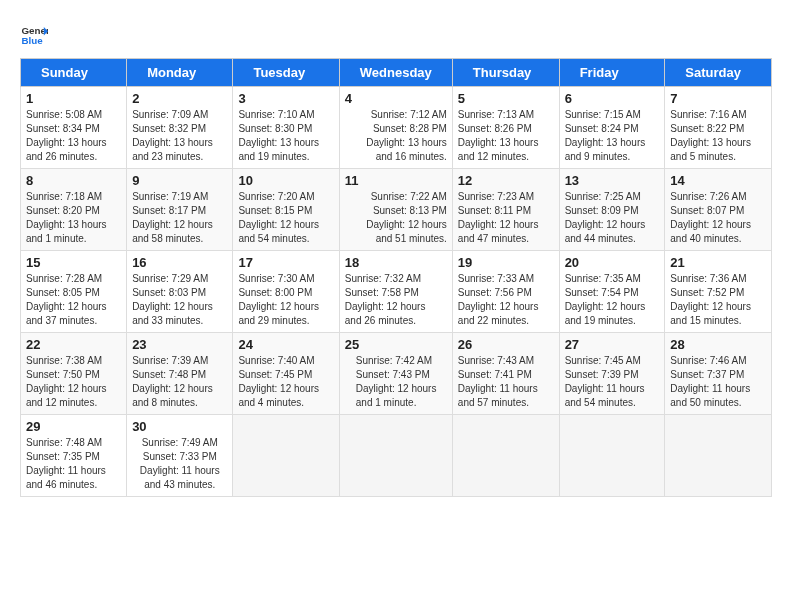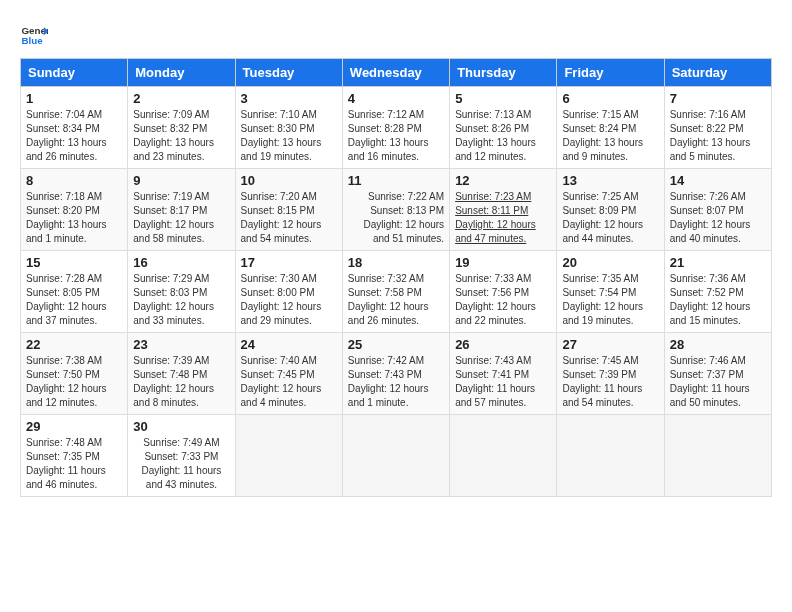--- a/index.html
+++ b/index.html
@@ -36,21 +36,21 @@
       color: #555;
     }
     table {
       width: 100%;
       border-collapse: collapse;
       font-size: 11px;
     }
     thead tr th {
       background-color: #1a73e8;
       color: #fff;
-      padding: 6px 7px;
+      padding: 6px 20px;
       text-align: left;
       font-size: 13px;
       font-weight: bold;
       border: 1px solid #ccc;
     }
     tbody tr td {
       border: 1px solid #ddd;
       vertical-align: top;
       padding: 4px 5px;
       width: 14.28%;
@@ -100,42 +100,42 @@
         <th>Wednesday</th>
         <th>Thursday</th>
         <th>Friday</th>
         <th>Saturday</th>
       </tr>
   </thead>
   <tbody id="calendar-body">
   <tr>
         <td>
           <span class="day-num">1</span>
-          <div class="day-info" style="white-space: pre-line;">Sunrise: 7:04 AM
+          <div class="day-info" style="white-space: pre-line;">Sunrise: 5:08 AM
 Sunset: 8:34 PM
 Daylight: 13 hours
 and 26 minutes.</div>
         </td>
         <td>
           <span class="day-num">2</span>
           <div class="day-info" style="white-space: pre-line;">Sunrise: 7:09 AM
 Sunset: 8:32 PM
 Daylight: 13 hours
 and 23 minutes.</div>
         </td>
         <td>
           <span class="day-num">3</span>
           <div class="day-info" style="white-space: pre-line;">Sunrise: 7:10 AM
 Sunset: 8:30 PM
 Daylight: 13 hours
 and 19 minutes.</div>
         </td>
         <td>
           <span class="day-num">4</span>
-          <div class="day-info" style="white-space: pre-line;">Sunrise: 7:12 AM
+          <div class="day-info" style="white-space: pre-line; text-align: right;">Sunrise: 7:12 AM
 Sunset: 8:28 PM
 Daylight: 13 hours
 and 16 minutes.</div>
         </td>
         <td>
           <span class="day-num">5</span>
           <div class="day-info" style="white-space: pre-line;">Sunrise: 7:13 AM
 Sunset: 8:26 PM
 Daylight: 13 hours
 and 12 minutes.</div>
@@ -179,21 +179,21 @@
         </td>
         <td>
           <span class="day-num">11</span>
           <div class="day-info" style="white-space: pre-line; text-align: right;">Sunrise: 7:22 AM
 Sunset: 8:13 PM
 Daylight: 12 hours
 and 51 minutes.</div>
         </td>
         <td>
           <span class="day-num">12</span>
-          <div class="day-info" style="white-space: pre-line; text-decoration: underline;">Sunrise: 7:23 AM
+          <div class="day-info" style="white-space: pre-line;">Sunrise: 7:23 AM
 Sunset: 8:11 PM
 Daylight: 12 hours
 and 47 minutes.</div>
         </td>
         <td>
           <span class="day-num">13</span>
           <div class="day-info" style="white-space: pre-line;">Sunrise: 7:25 AM
 Sunset: 8:09 PM
 Daylight: 12 hours
 and 44 minutes.</div>
@@ -274,21 +274,21 @@
         </td>
         <td>
           <span class="day-num">24</span>
           <div class="day-info" style="white-space: pre-line;">Sunrise: 7:40 AM
 Sunset: 7:45 PM
 Daylight: 12 hours
 and 4 minutes.</div>
         </td>
         <td>
           <span class="day-num">25</span>
-          <div class="day-info" style="white-space: pre-line;">Sunrise: 7:42 AM
+          <div class="day-info" style="white-space: pre-line; margin-left: 11px;">Sunrise: 7:42 AM
 Sunset: 7:43 PM
 Daylight: 12 hours
 and 1 minute.</div>
         </td>
         <td>
           <span class="day-num">26</span>
           <div class="day-info" style="white-space: pre-line;">Sunrise: 7:43 AM
 Sunset: 7:41 PM
 Daylight: 11 hours
 and 57 minutes.</div>

